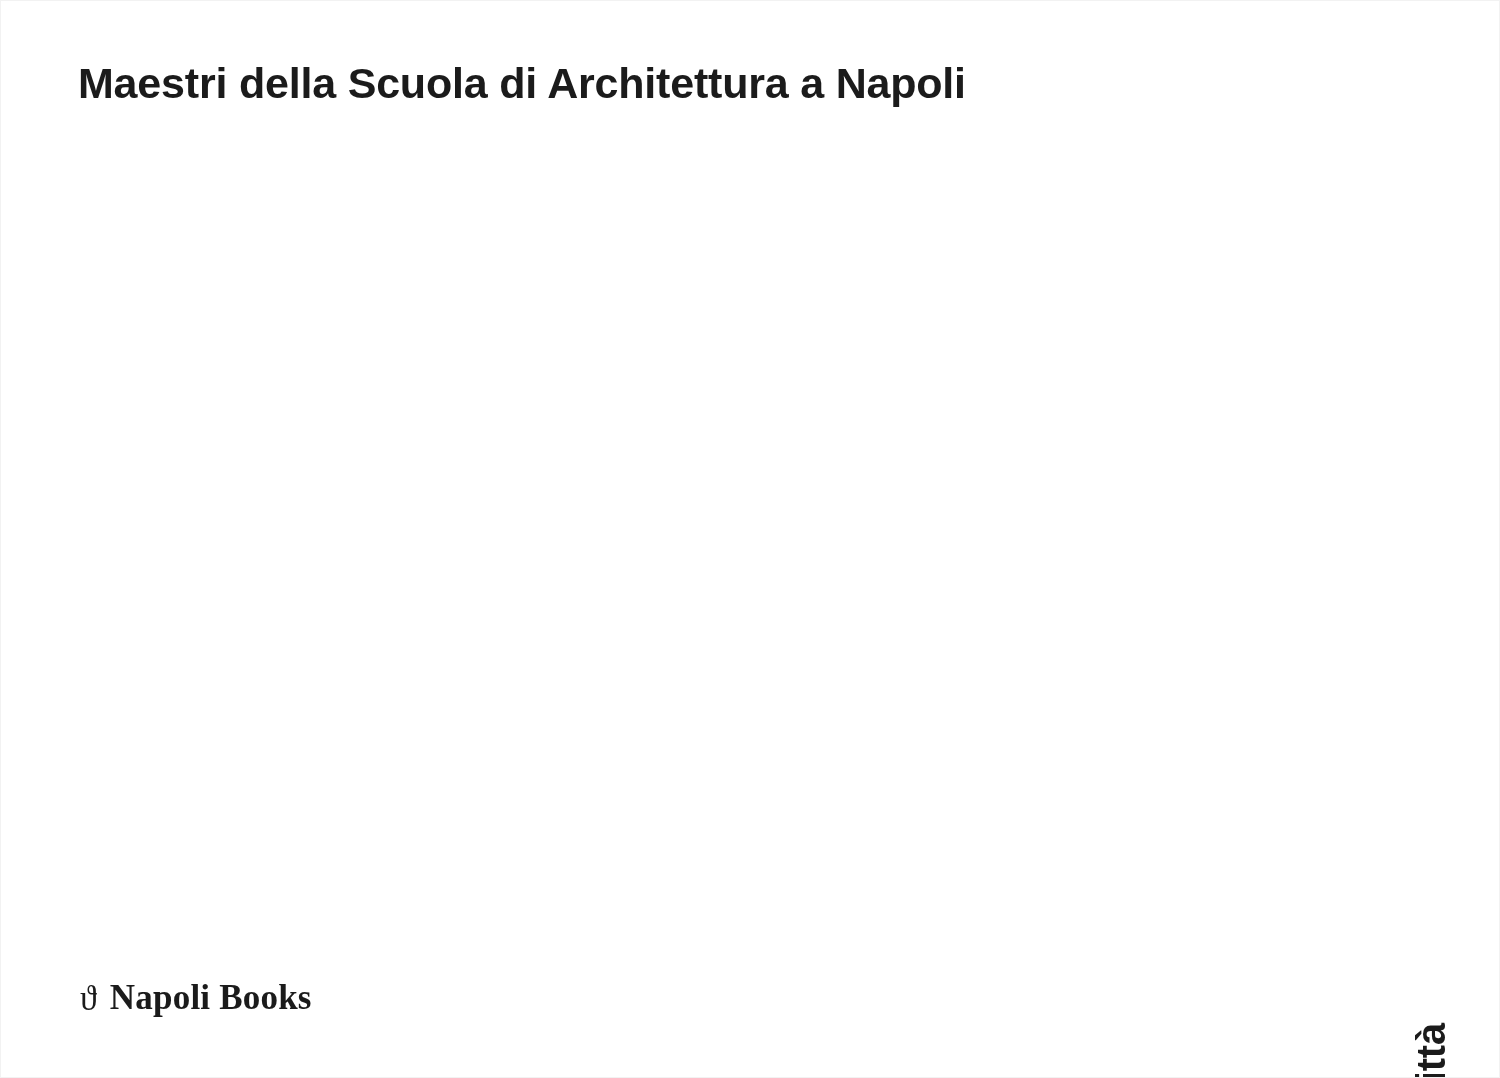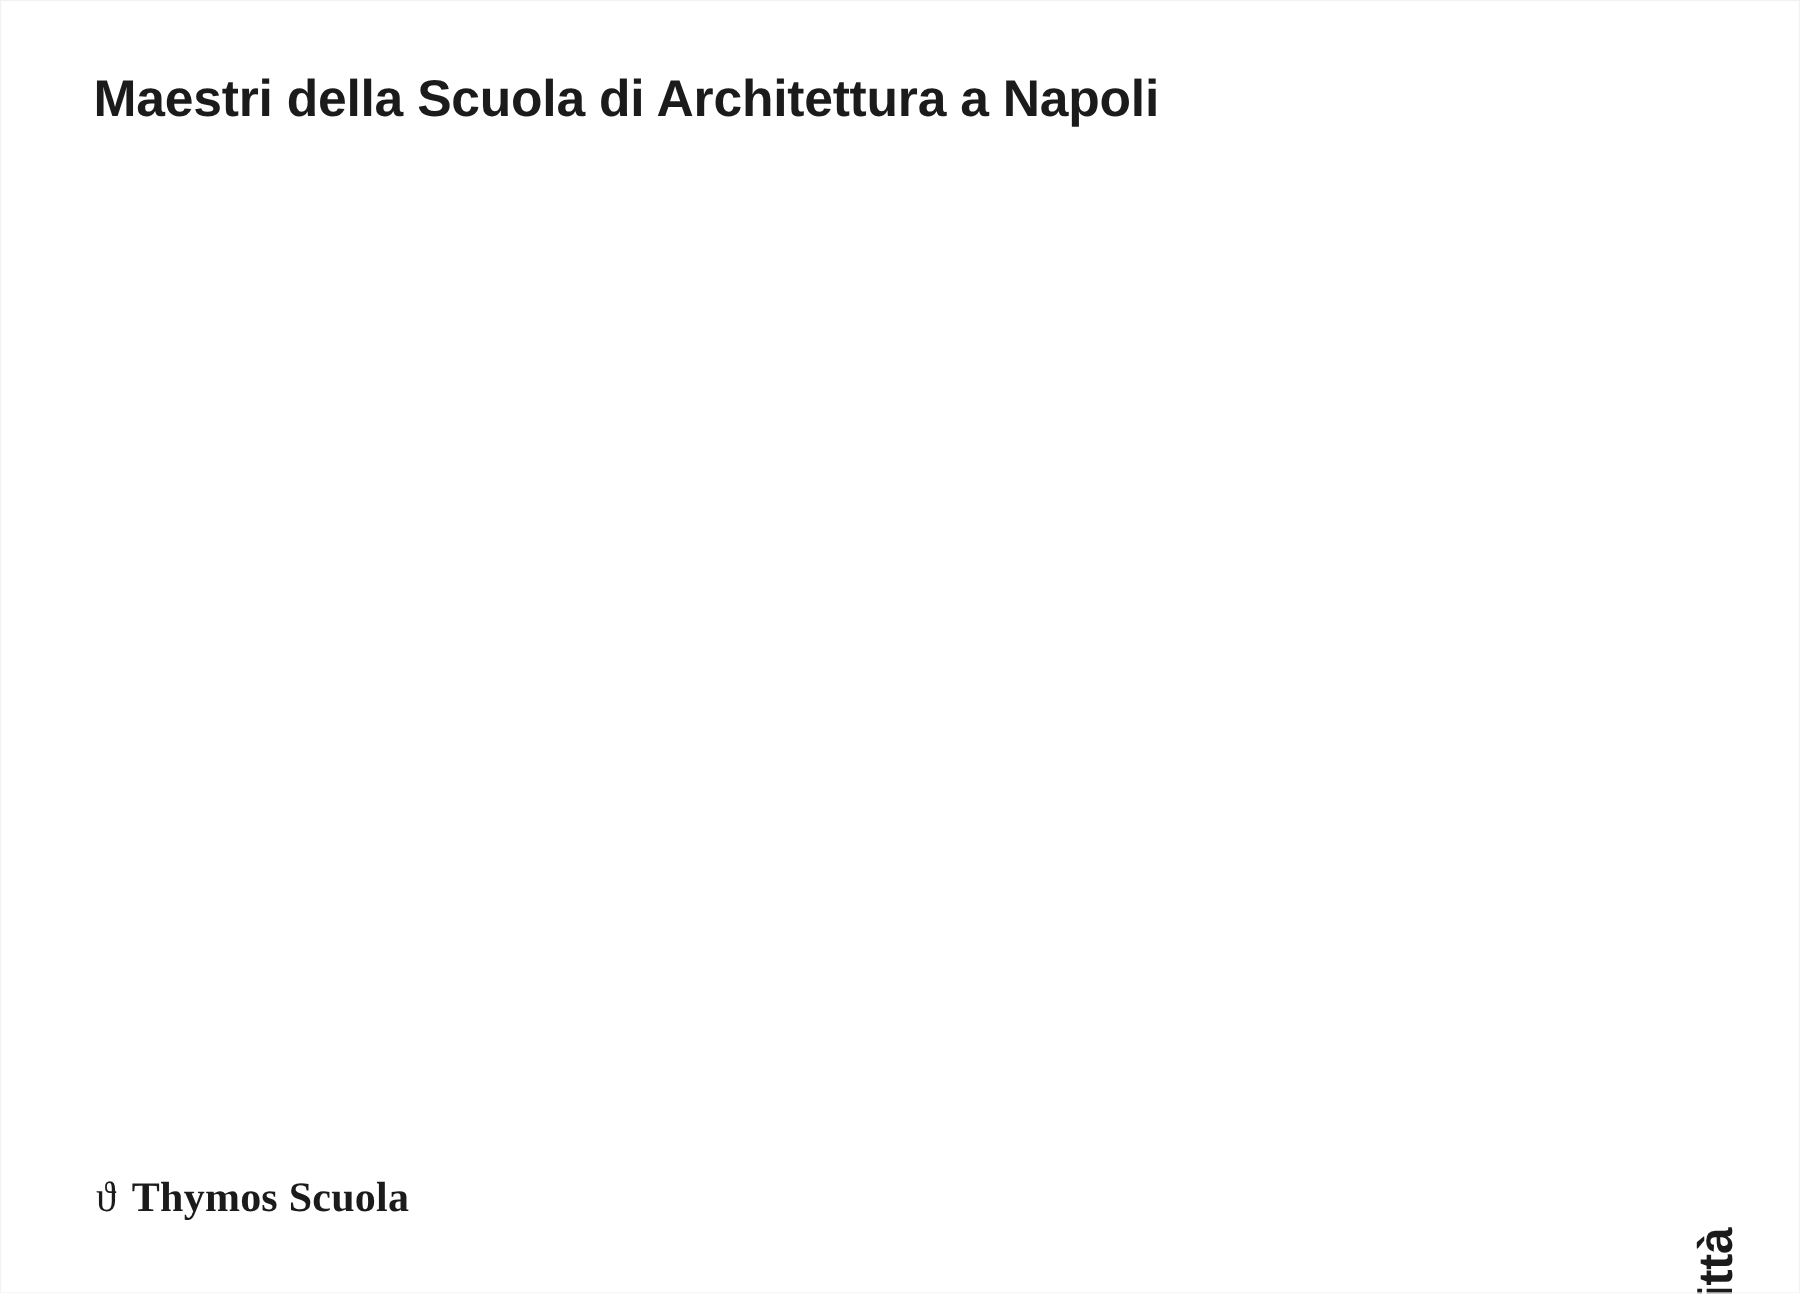--- a/index.html
+++ b/index.html
@@ -78,18 +78,18 @@
 </style>
 </head>
 <body>
 
 <div class="page">
 
   <div class="cover-title">Maestri della Scuola di Architettura a Napoli</div>
 
   <div class="publisher">
     <span class="publisher-mark">ϑ</span>
-    <span class="publisher-name">Thymos Scuola</span>
+    <span class="publisher-name">Napoli Books</span>
   </div>
 
   <div class="series-label">Architetture di città</div>
 
 </div>
 
 </body></html>

